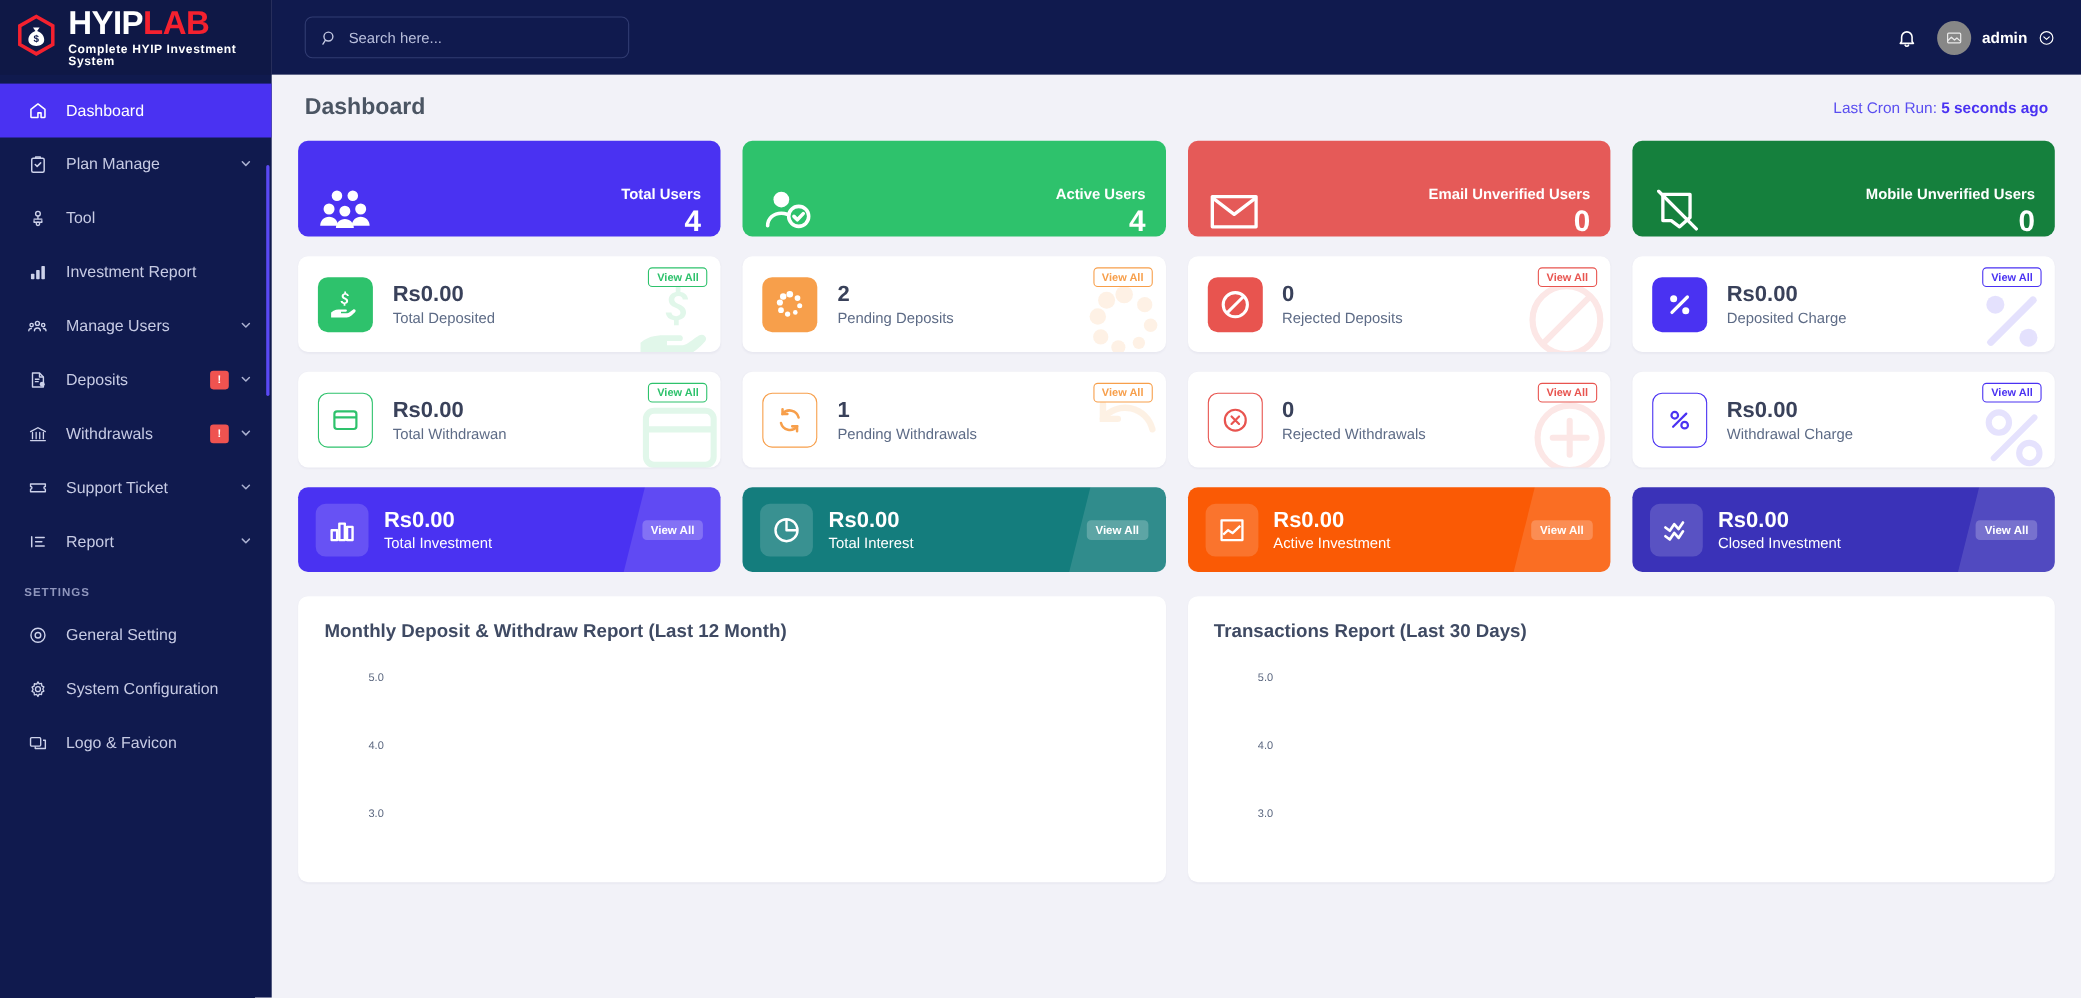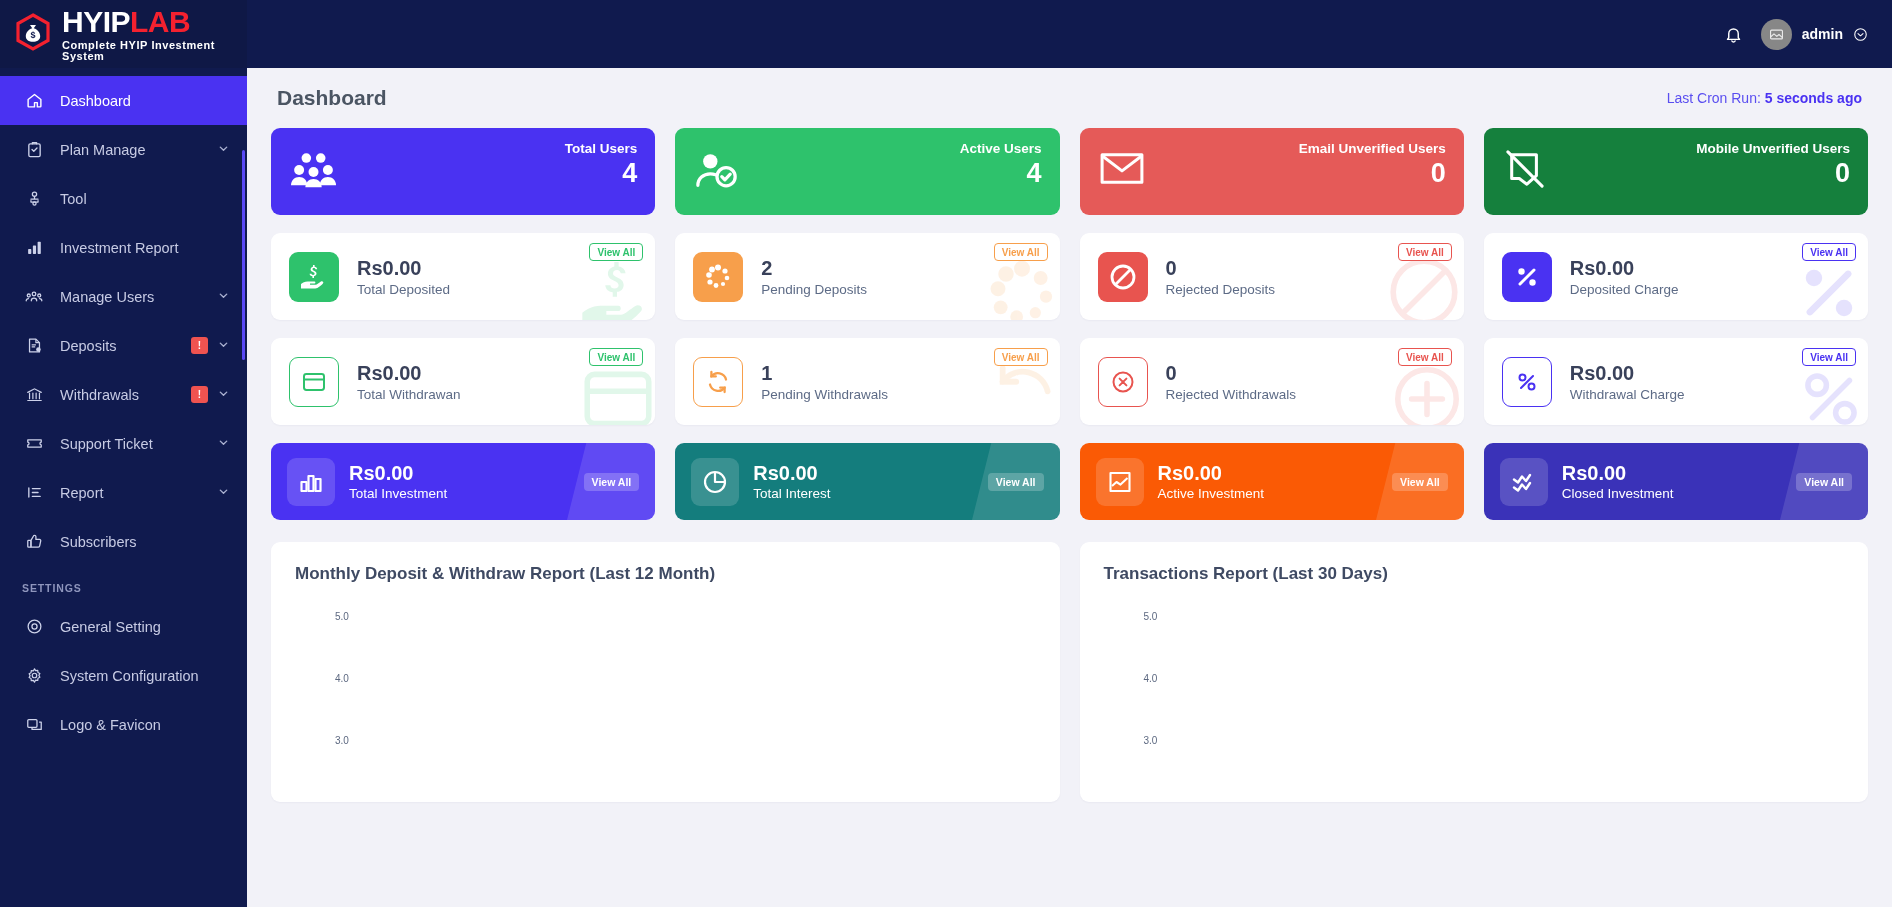--- a/index.html
+++ b/index.html
@@ -98,21 +98,21 @@
   .page-title { font-size:21px; font-weight:600; color:#4b5563; }
   .cron { margin-left:auto; font-size:14px; color:#5a4ef0; }
   .cron b { font-weight:700; color:#4a32f2; }
 
   .grid4 { display:grid; grid-template-columns:repeat(4,1fr); gap:20px; }
   .row-gap { margin-bottom:18px; }
 
   
   .stat {
     height:87px; border-radius:9px; padding:13px 18px 0 20px;
-    display:flex; align-items:flex-start; color:#fff; position:relative;
+    display:flex; align-items:flex-end; color:#fff; position:relative;
   }
   .stat .st-icon { margin-top:9px; }
   .stat .st-text { margin-left:auto; text-align:right; }
   .stat .st-label { font-size:13.5px; font-weight:600; }
   .stat .st-value { font-size:27px; font-weight:700; margin-top:4px; line-height:1; }
 
   
   .wcard {
     background:#fff; border-radius:9px; height:87px; position:relative;
     display:flex; align-items:center; padding:0 18px 0 18px; overflow:hidden;
@@ -324,29 +324,20 @@
             </svg>
         </span>
         <span class="mi-label">Report</span>
         <span class="mi-caret">
           <svg width="11" height="11" viewBox="0 0 24 24" fill="none" stroke="currentColor" stroke-width="3" stroke-linecap="round" stroke-linejoin="round">
               <path d="M5 9l7 7 7-7"></path>
             </svg>
         </span>
       </div>
 
-      <div class="menu-item">
-        <span class="mi-icon">
-          <svg width="17" height="17" viewBox="0 0 24 24" fill="none" stroke="currentColor" stroke-width="1.8" stroke-linejoin="round">
-              <path d="M7 10.5l4-7a2 2 0 0 1 3 1.8V9h5a1.8 1.8 0 0 1 1.8 2.2l-1.5 7A2 2 0 0 1 17.4 20H7z"></path>
-              <rect x="2.5" y="10.5" width="4.5" height="9.5" rx="1"></rect>
-            </svg>
-        </span>
-        <span class="mi-label">Subscribers</span>
-      </div>
 
       <div class="menu-heading">SETTINGS</div>
 
       <div class="menu-item">
         <span class="mi-icon">
           <svg width="17" height="17" viewBox="0 0 24 24" fill="none" stroke="currentColor" stroke-width="1.8">
               <circle cx="12" cy="12" r="9"></circle>
               <circle cx="12" cy="12" r="3.6"></circle>
             </svg>
         </span>
@@ -373,20 +364,29 @@
         <span class="mi-label">Logo &amp; Favicon</span>
       </div>
 
     </nav>
     <div class="side-scroll"></div>
   </aside>
 
   <div class="main">
 
     <header class="topbar">
+      <div class="search-box">
+        <span class="s-icon">
+          <svg width="15" height="15" viewBox="0 0 24 24" fill="none" stroke="currentColor" stroke-width="2" stroke-linecap="round">
+              <circle cx="10.5" cy="10" r="6.5"></circle>
+              <path d="M6 15.5L2.5 21"></path>
+            </svg>
+        </span>
+        <input class="search-input" placeholder="Search here..." style="">
+      </div>
       <div class="top-right">
         <span class="bell">
           <svg width="19" height="19" viewBox="0 0 24 24" fill="none" stroke="currentColor" stroke-width="1.8" stroke-linecap="round" stroke-linejoin="round">
               <path d="M18 16V11a6 6 0 0 0-12 0v5l-1.6 2.2h15.2z"></path>
               <path d="M10 20.2a2.2 2.2 0 0 0 4 0"></path>
             </svg>
         </span>
         <div class="user-area">
           <span class="avatar">
             <svg width="15" height="15" viewBox="0 0 24 24" fill="none" stroke="currentColor" stroke-width="1.8" stroke-linejoin="round">

